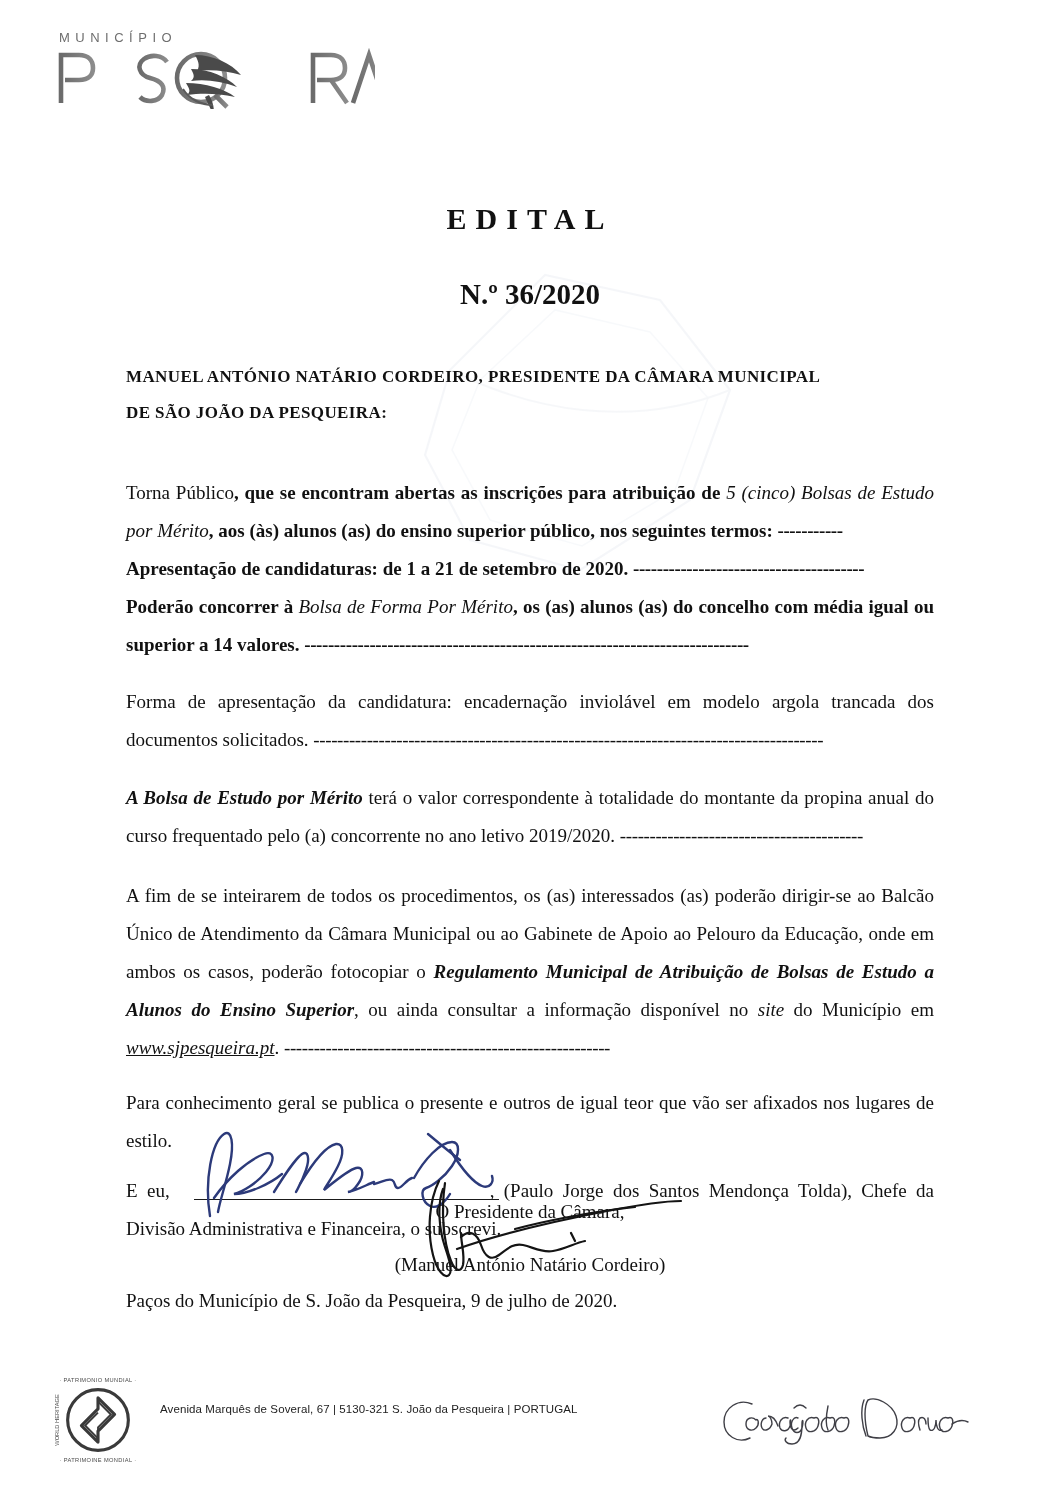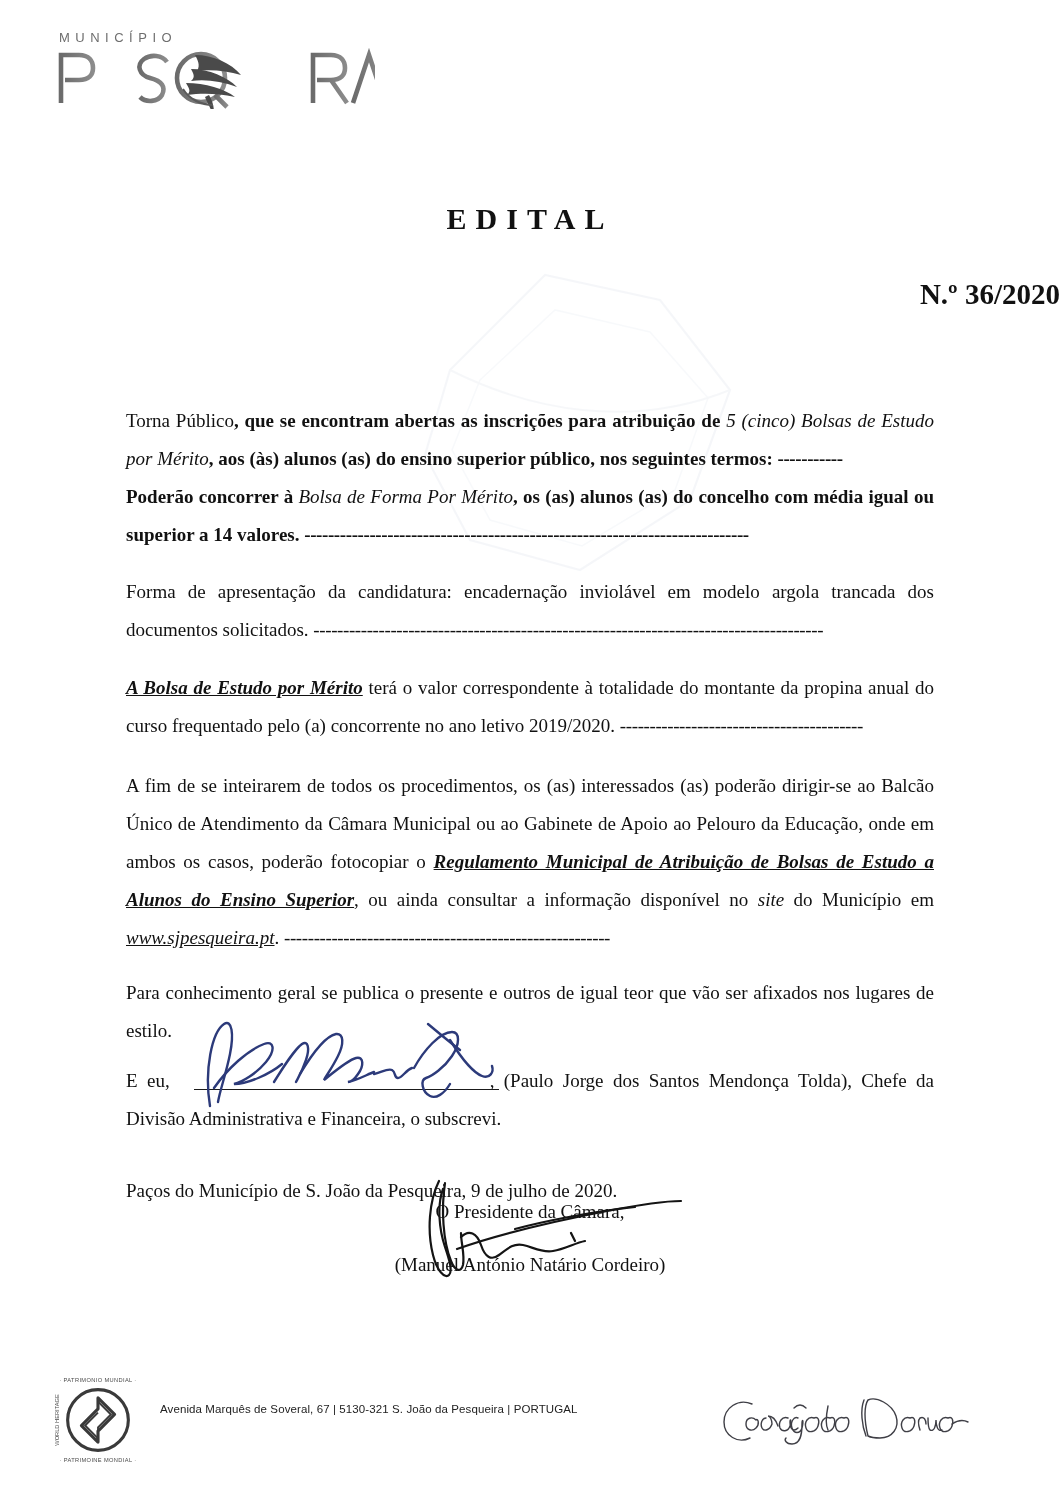--- a/index.html
+++ b/index.html
@@ -63,21 +63,21 @@
     font-size: 30px;
     font-weight: bold;
     letter-spacing: 9px;
     font-family: "Liberation Serif", "DejaVu Serif", serif;
   }
   .doc-number {
     position: absolute;
     left: 0;
     top: 278px;
     width: 1060px;
-    text-align: right;
+    text-align: center;
     font-size: 29px;
     font-weight: bold;
   }
 
   
   .body-wrap {
     position: absolute;
     left: 126px;
     top: 358px;
     width: 808px;
@@ -107,21 +107,21 @@
   .gap-1 { height: 44px; }
   .gap-2 { height: 19px; }
   .gap-3 { height: 20px; }
   .gap-4 { height: 22px; }
   .gap-5 { height: 17px; }
   .gap-6 { height: 12px; }
   .gap-7 { height: 34px; }
 
   b, strong { font-weight: bold; }
   i, em { font-style: italic; }
-  .bi { font-weight: bold; font-style: italic; text-decoration: underline; }
+  .bi { font-weight: bold; font-style: italic; }
   .ul { text-decoration: underline; }
   .dash { letter-spacing: -0.4px; }
 
   
   .sig-line-row {
     position: relative;
   }
   .sig-underline {
     position: absolute;
     left: 68px;
@@ -253,25 +253,30 @@
         </g>
       </svg>
     </div>
   </div>
 
   <div class="doc-title">EDITAL</div>
   <div class="doc-number">N.º 36/2020</div>
 
   <div class="body-wrap">
 
+    <div class="addressee">
+      <span class="sc">MANUEL ANTÓNIO NATÁRIO CORDEIRO, PRESIDENTE DA CÂMARA MUNICIPAL</span><br>
+      <span class="sc">DE SÃO JOÃO DA PESQUEIRA:</span>
+    </div>
 
     <div class="gap-1"></div>
 
     <p class="para"><span>Torna Público</span><b>, que se encontram abertas as inscrições para atribuição de </b><i>5 (cinco) Bolsas de Estudo por Mérito</i><b>, aos (às) alunos (as) do ensino superior público, nos seguintes termos: </b><b class="dash">-----------</b></p>
 
+    <p class="para"><b>Apresentação de candidaturas: de 1 a 21 de setembro de 2020. </b><b class="dash">---------------------------------------</b></p>
 
     <p class="para"><b>Poderão concorrer à </b><i>Bolsa de Forma Por Mérito</i><b>, os (as) alunos (as) do concelho com média igual ou superior a 14 valores. </b><b class="dash">---------------------------------------------------------------------------</b></p>
 
     <div class="gap-2"></div>
 
     <p class="para"><span>Forma de apresentação da candidatura: encadernação inviolável em modelo argola trancada dos documentos solicitados. </span><span class="dash">--------------------------------------------------------------------------------------</span></p>
 
     <div class="gap-3"></div>
 
     <p class="para"><span class="bi">A Bolsa de Estudo por Mérito</span><span> terá o valor correspondente à totalidade do montante da propina anual do curso frequentado pelo (a) concorrente no ano letivo 2019/2020. </span><span class="dash">-----------------------------------------</span></p>

